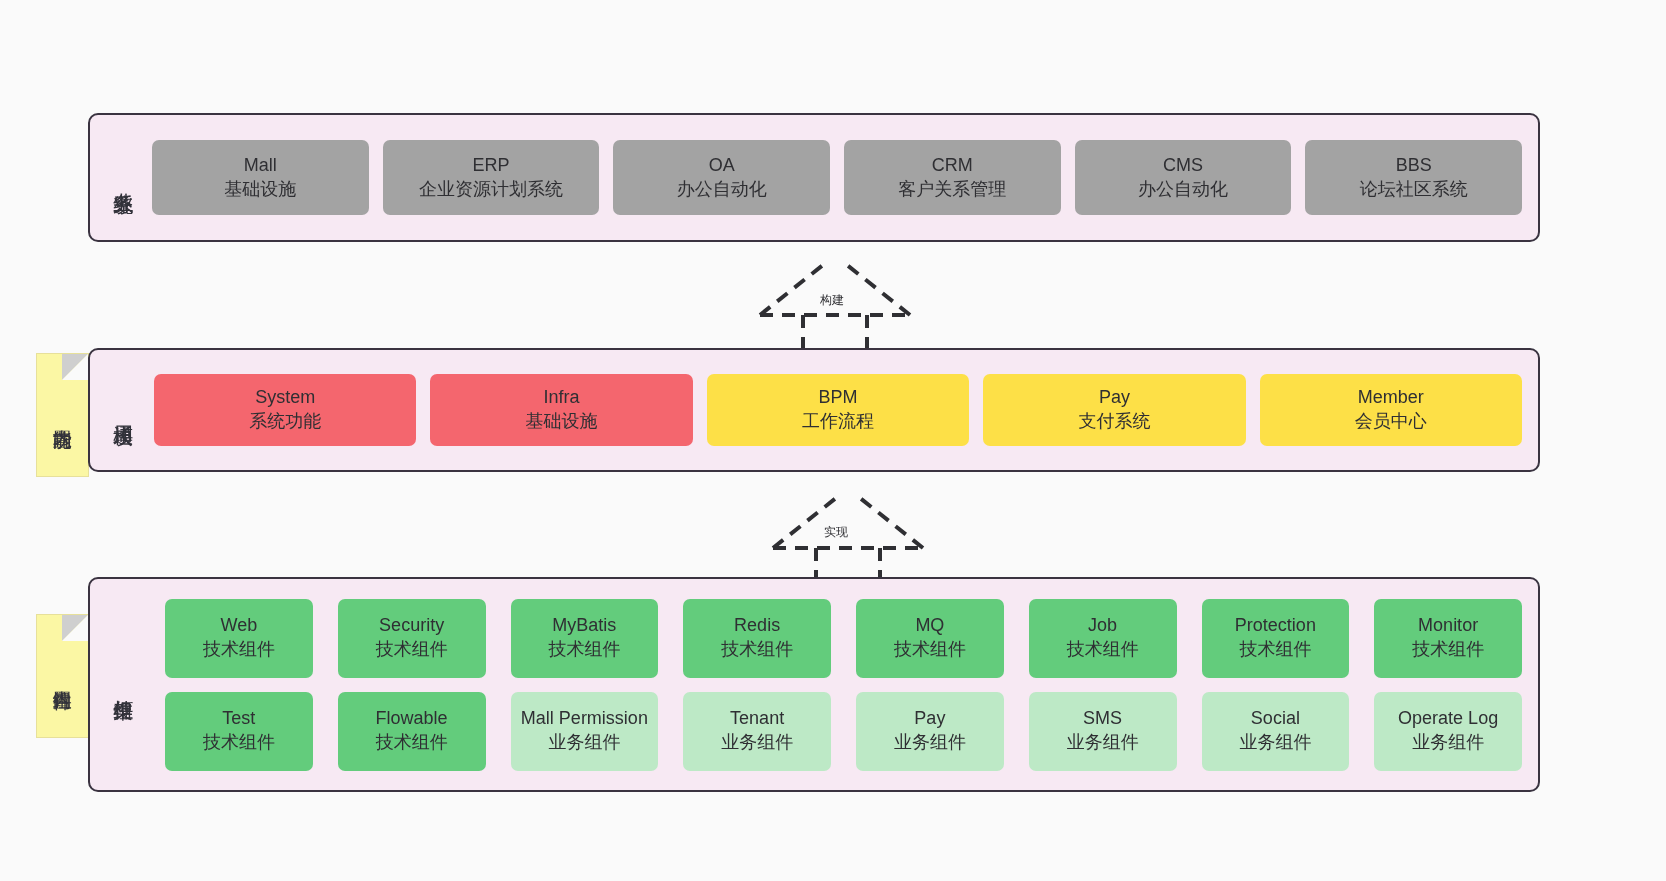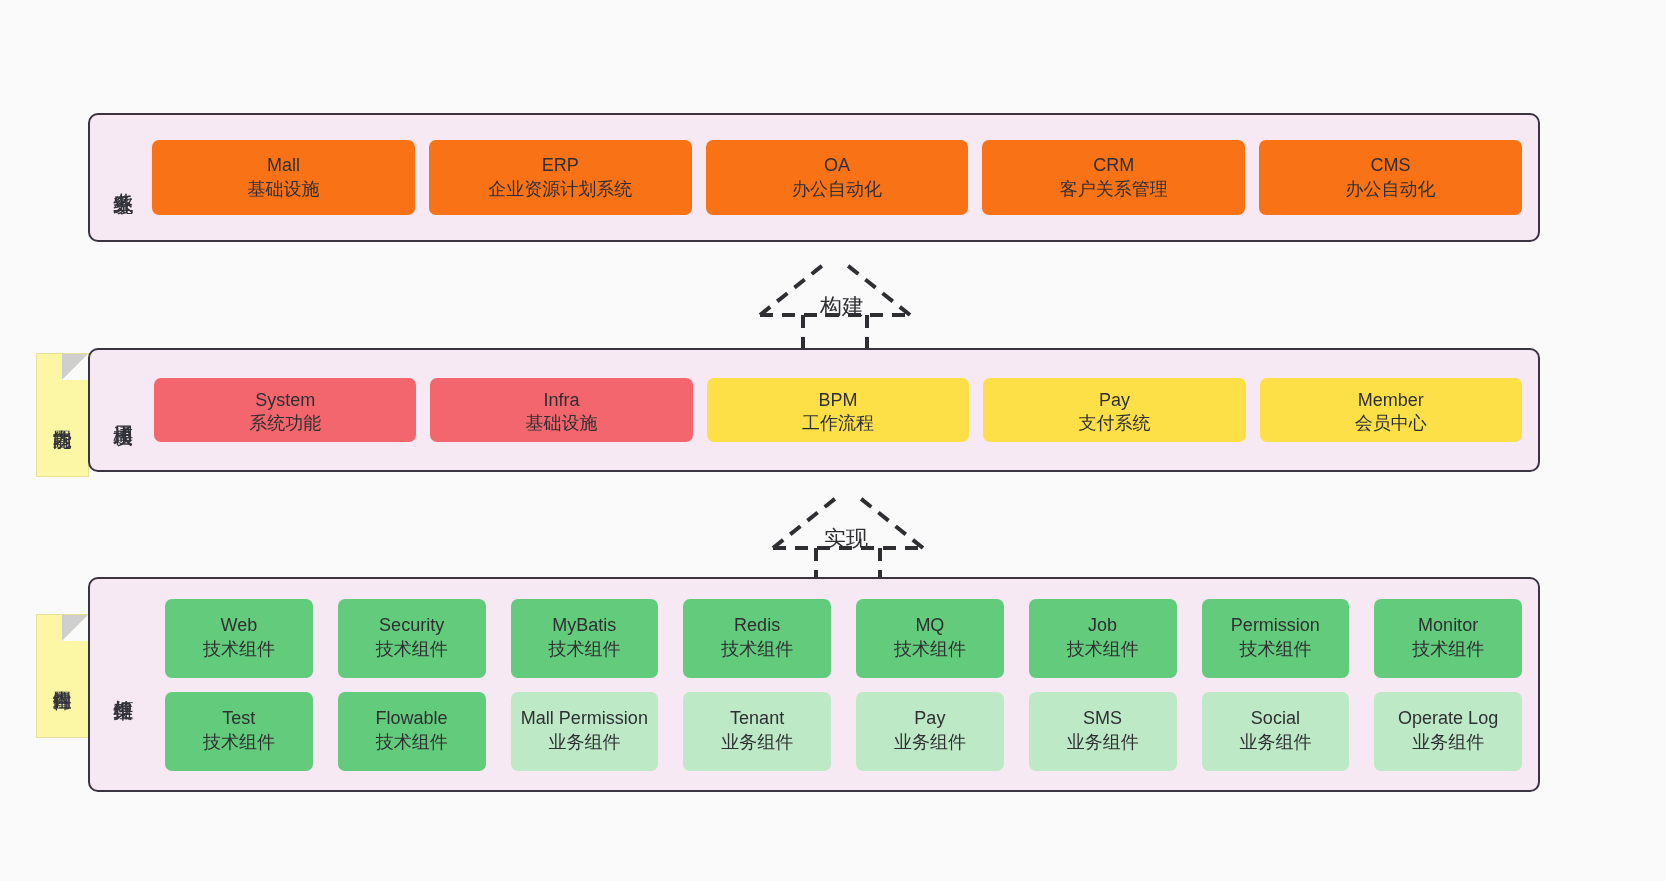--- a/index.html
+++ b/index.html
@@ -68,37 +68,37 @@
     justify-content: center;
     font-size: 18px;
     line-height: 1.32;
     color: #2f2f33;
     text-align: center;
     padding: 6px 4px;
   }
   .card .t-en { display: block; }
   .card .t-cn { display: block; }
 
-  .c-blue       { background: #f97316; }
+  .c-blue       { background: #a3a3a3; }
   .c-red        { background: #f4666e; }
   .c-pink       { background: #fde047; }
   .c-green      { background: #63cc7c; }
   .c-lightgreen { background: #bde9c6; }
 
   
   #layer-business {
     left: 88px; top: 113px; width: 1452px; height: 129px;
   }
   #layer-business .cards { padding-left: 10px; }
   #layer-business .card { height: 75px; }
 
   #layer-common {
     left: 88px; top: 348px; width: 1452px; height: 124px;
   }
-  #layer-common .card { height: 64px; justify-content: flex-end; }
+  #layer-common .card { height: 72px; }
 
   #layer-framework {
     left: 88px; top: 577px; width: 1452px; height: 215px;
   }
   #layer-framework .card { height: 79px; margin-left: 11px; }
 
   
   .note {
     position: absolute;
     box-sizing: border-box;
@@ -133,21 +133,21 @@
     border-width: 26px 26px 0 0;
     border-color: #cfcfcf transparent transparent transparent;
   }
   #note-common    { left: 36px; top: 353px; width: 53px; height: 124px; }
   #note-framework { left: 36px; top: 614px; width: 53px; height: 124px; }
 
   
   .uml-arrow { position: absolute; }
   .uml-label {
     position: absolute;
-    font-size: 22px;
+    font-size: 12px;
     color: #2f2f33;
     background: transparent;
     white-space: nowrap;
   }
   #arrow-build { left: 755px; top: 255px; width: 160px; height: 95px; }
   #arrow-build-label { left: 820px; top: 292px; }
   #arrow-impl  { left: 768px; top: 488px; width: 160px; height: 95px; }
   #arrow-impl-label { left: 824px; top: 524px; font-family: Liberation Serif, serif; }
 </style>
 </head>
@@ -171,20 +171,24 @@
           <span class="t-en">OA</span>
           <span class="t-cn">办公自动化</span>
         </div>
         <div class="card c-blue">
           <span class="t-en">CRM</span>
           <span class="t-cn">客户关系管理</span>
         </div>
         <div class="card c-blue">
           <span class="t-en">CMS</span>
           <span class="t-cn">办公自动化</span>
+        </div>
+        <div class="card c-blue">
+          <span class="t-en">BBS</span>
+          <span class="t-cn">论坛社区系统</span>
         </div>
       </div>
     </div>
   </div>
 
   <svg class="uml-arrow" id="arrow-build" viewBox="0 0 160 95">
     <g fill="none" stroke="#2f2f33" stroke-width="4" stroke-dasharray="13,9" stroke-linecap="butt">
       <path d="M 5 60 L 73 6"></path>
       <path d="M 155 60 L 87 6"></path>
       <path d="M 5 60 L 155 60"></path>
@@ -257,21 +261,21 @@
         </div>
         <div class="card c-green">
           <span class="t-en">MQ</span>
           <span class="t-cn">技术组件</span>
         </div>
         <div class="card c-green">
           <span class="t-en">Job</span>
           <span class="t-cn">技术组件</span>
         </div>
         <div class="card c-green">
-          <span class="t-en">Permission</span>
+          <span class="t-en">Protection</span>
           <span class="t-cn">技术组件</span>
         </div>
         <div class="card c-green">
           <span class="t-en">Monitor</span>
           <span class="t-cn">技术组件</span>
         </div>
       </div>
       <div class="card-row">
         <div class="card c-green">
           <span class="t-en">Test</span>

